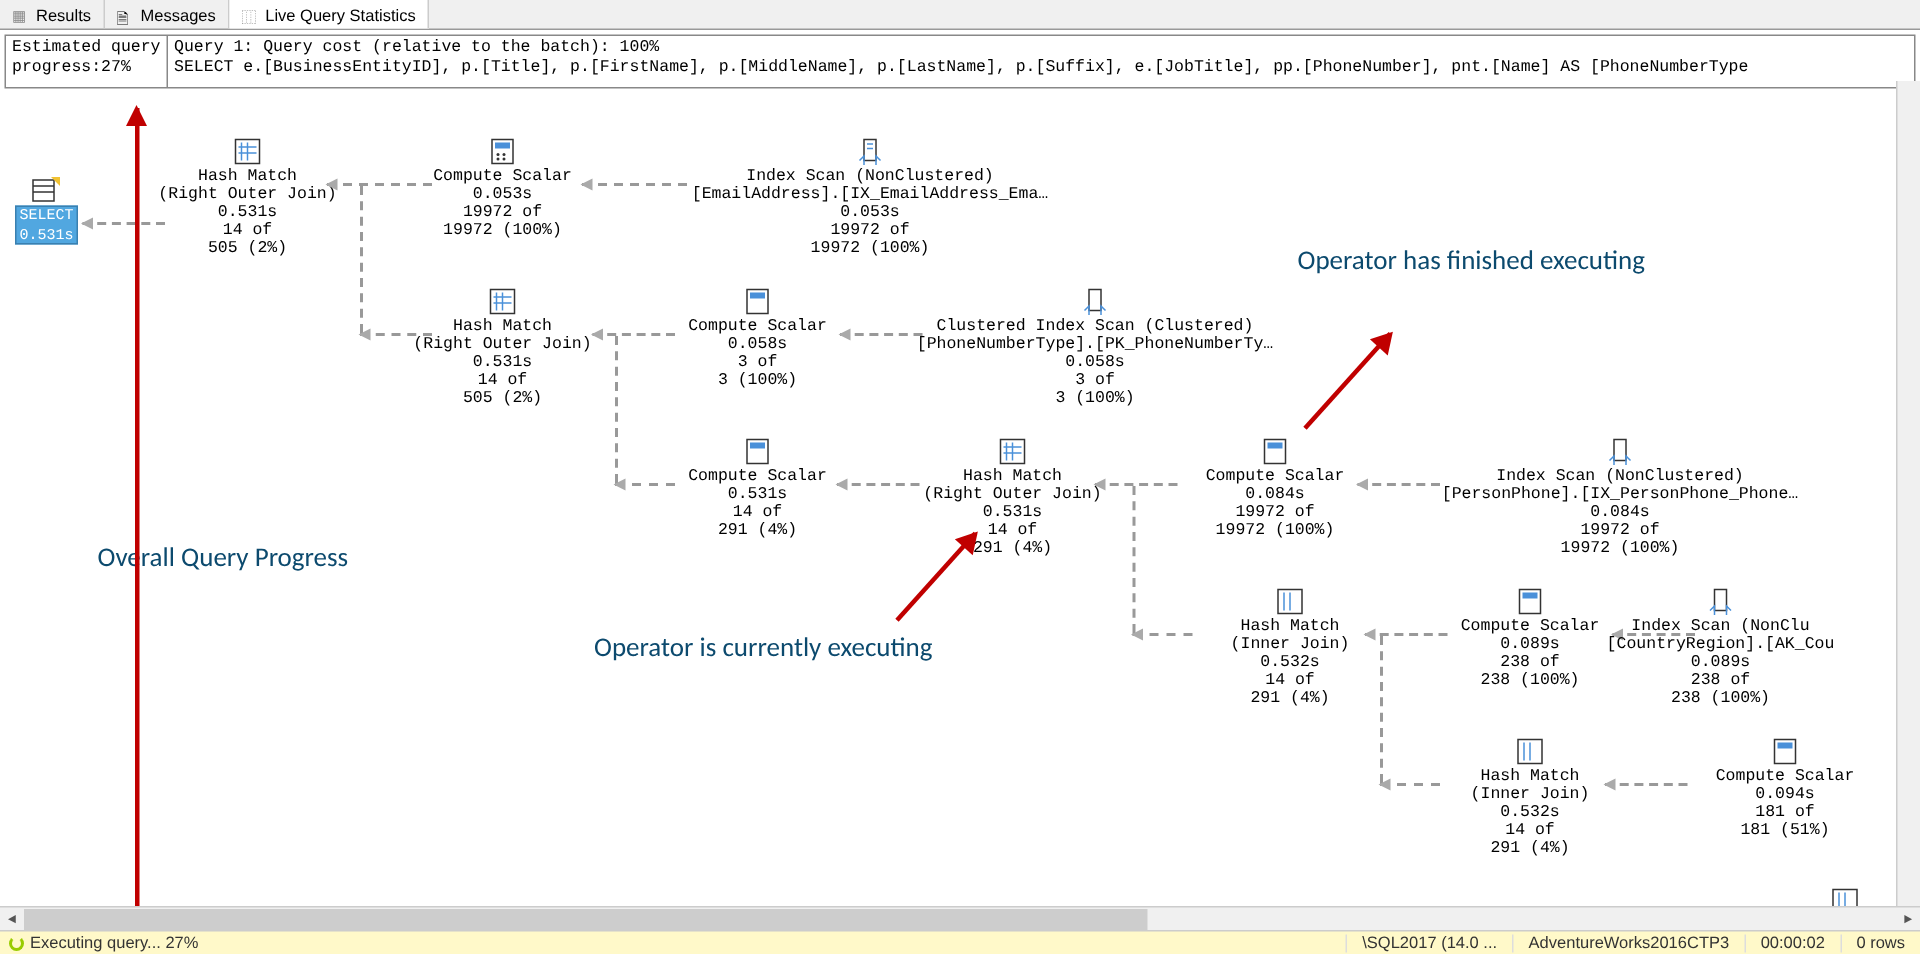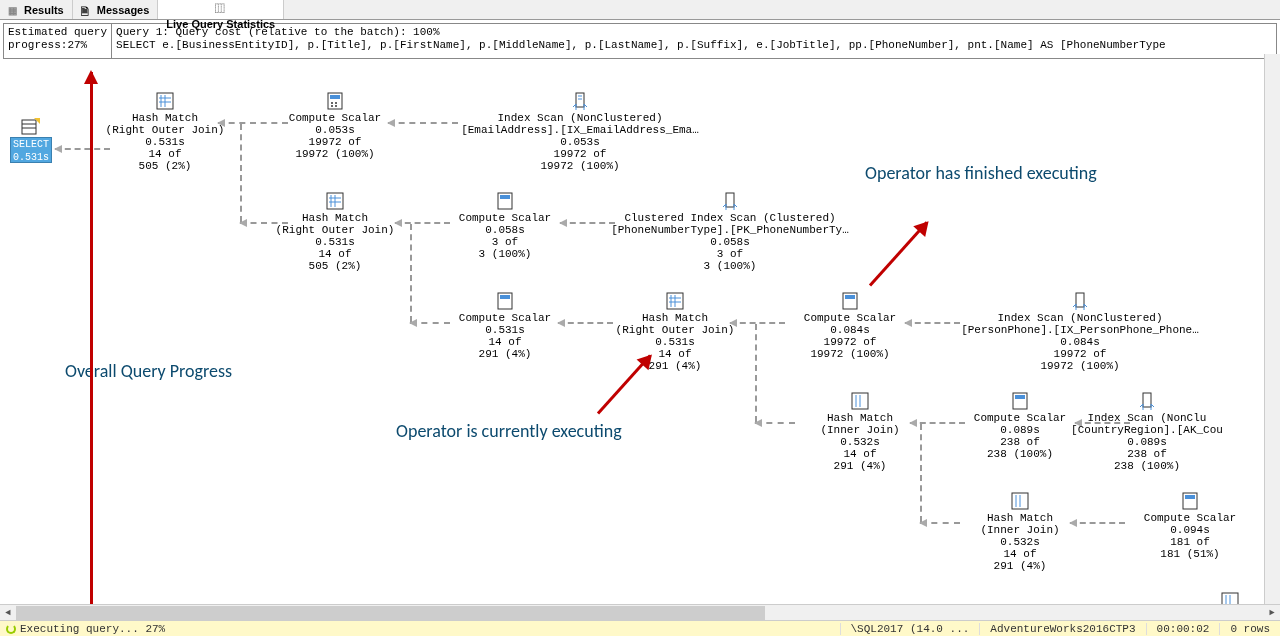--- a/index.html
+++ b/index.html
@@ -19,26 +19,25 @@
       border-bottom: 1px solid #999;
       background: #f0f0f0;
       height: 20px;
       font-family: "Segoe UI", Tahoma, sans-serif;
       font-size: 11px;
     }
     .tab {
       padding: 2px 8px;
       border-right: 1px solid #ccc;
       display: flex;
-      align-items: center;
+      align-items: flex-end;
       gap: 4px;
       cursor: pointer;
-      font-weight: bold;
-    }
-    .tab.active { background: #fff; flex-direction: column; }
+    }
+    .tab.active { background: #fff; }
     .tab-icon {
       width: 12px; height: 12px;
       display: inline-block;
     }
     .tab-icon.grid::before { content: "▦"; color: #888; font-size: 10px; }
     .tab-icon.msg::before { content: "🗎"; font-size: 10px; }
     .tab-icon.stats::before { content: "⿲"; color: #888; font-size: 10px; }
 
     .header-bar {
       display: flex;
@@ -181,21 +180,21 @@
     }
 
     .statusbar {
       position: absolute;
       left: 0; right: 0; bottom: 0;
       height: 16px;
       background: #fff9c9;
       border-top: 1px solid #ccc;
       display: flex;
       align-items: center;
-      font-family: Liberation Mono, monospace;
+      font-family: Liberation Sans, sans-serif;
       font-size: 11px;
       color: #333;
     }
     .statusbar .left { flex: 1; padding-left: 6px; display:flex; align-items:center; gap:4px;}
     .statusbar .cell { padding: 0 10px; border-left: 1px solid #ddd; }
     .spin { width:10px; height:10px; border:2px solid #9c0; border-top-color:transparent; border-radius:50%; }
 
     svg { display:block; }
   </style>
 </head>

